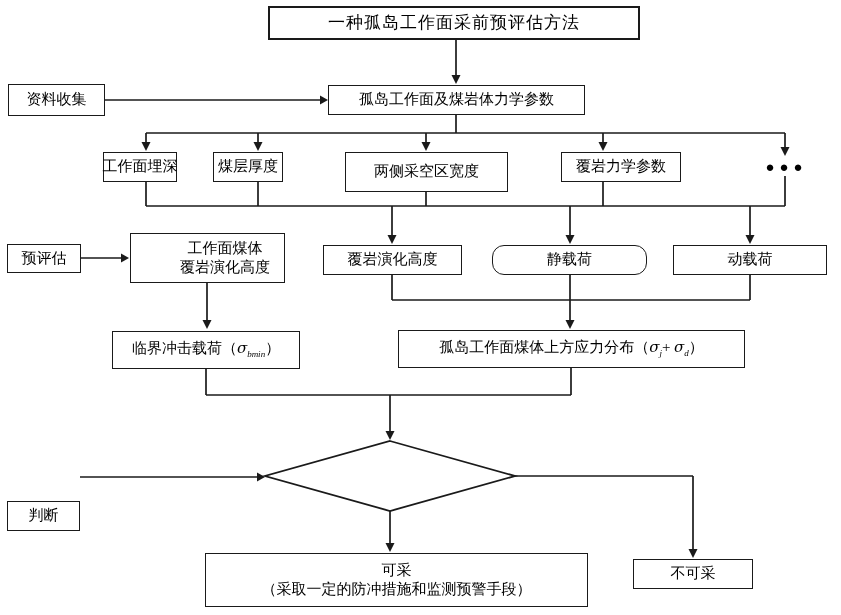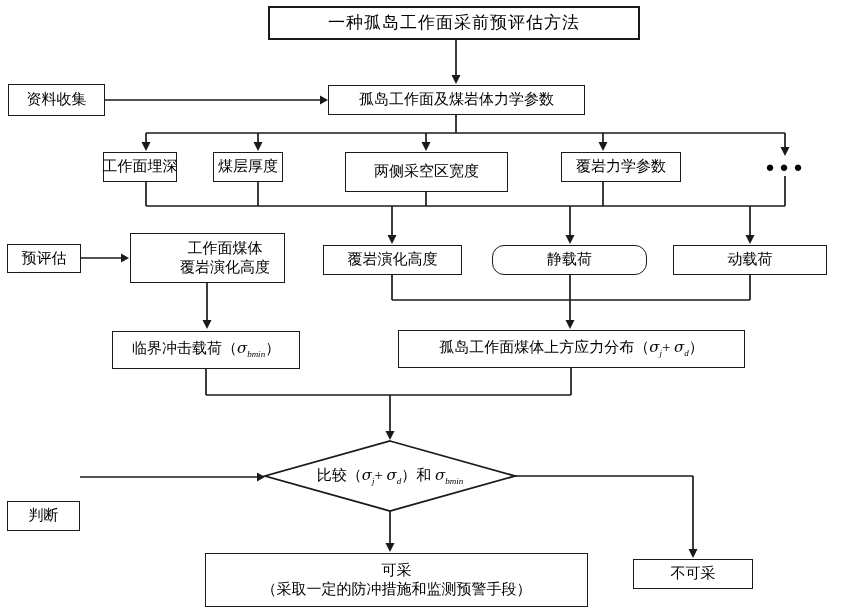--- a/index.html
+++ b/index.html
@@ -167,23 +167,20 @@
   </div>
 
   <div class="box" style="left:398px;top:330px;width:347px;height:38px;flex-direction:row;">
     <span><span>孤岛工作面煤体上方应力分布（</span><span class="sg">σ</span><span class="sub">j</span><span>+ </span><span class="sg">σ</span><span class="sub">d</span><span>）</span></span>
   </div>
 
   <div class="box" style="left:7px;top:462px;width:73px;height:30px;margin-top:39px;">
     <span>判断</span>
   </div>
 
-  <div class="diamond-label">
-    <span><span>比较（</span><span class="sg">σ</span><span class="sub">j</span><span>+ </span><span class="sg">σ</span><span class="sub">d</span><span>）和 </span><span class="sg">σ</span><span class="sub">bmin</span></span>
-  </div>
 
   <div class="box" style="left:205px;top:553px;width:383px;height:54px;align-items:center;">
     <span>可采</span>
     <span class="l2">（采取一定的防冲措施和监测预警手段）</span>
   </div>
 
   <div class="box" style="left:633px;top:559px;width:120px;height:30px;">
     <span>不可采</span>
   </div>
 

